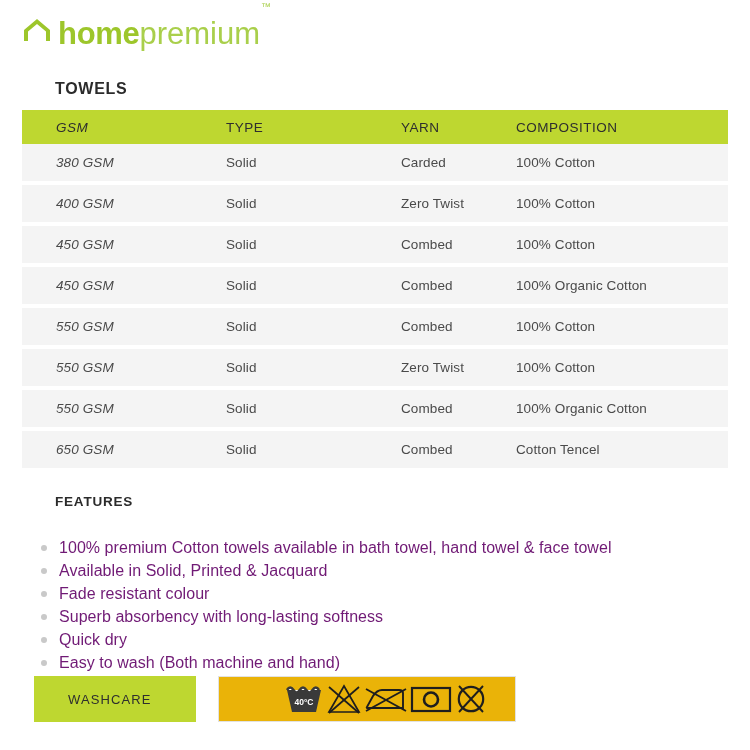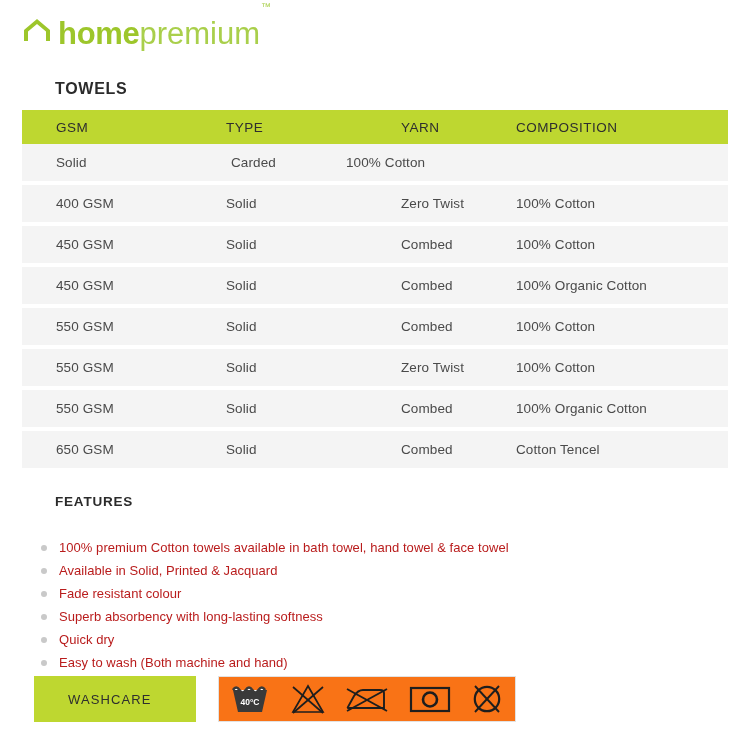--- a/index.html
+++ b/index.html
@@ -97,21 +97,21 @@
     background: #f4f4f4;
     height: 37px;
     margin-bottom: 4px;
   }
   .tbody-row .cell {
     font-size: 13.5px;
     color: #4a4a4a;
     letter-spacing: 0.1px;
   }
   .cell { box-sizing: border-box; }
-  .c-gsm  { width: 170px; }
+  .c-gsm  { width: 170px; font-style: italic; }
   .c-type { width: 175px; }
   .c-yarn { width: 115px; }
   .c-comp { flex: 1; }
 
   
   .features {
     position: absolute;
     left: 55px;
     top: 494px;
     width: 620px;
@@ -131,22 +131,22 @@
   .bullet {
     width: 6px;
     height: 6px;
     border-radius: 50%;
     background: #c9c9c9;
     margin-right: 12px;
     margin-left: -14px;
     flex: 0 0 auto;
   }
   .feature-text {
-    font-size: 13px;
-    color: #b91c1c;
+    font-size: 16px;
+    color: #701a75;
     letter-spacing: 0.05px;
   }
 
   
   .washcare-row {
     position: absolute;
     left: 34px;
     top: 676px;
     display: flex;
     align-items: stretch;
@@ -161,27 +161,27 @@
     box-sizing: border-box;
     font-size: 13px;
     font-weight: normal;
     letter-spacing: 1.1px;
     color: #2e2e2e;
   }
   .washcare-icons {
     margin-left: 22px;
     width: 298px;
     height: 46px;
-    background: #f97316;
+    background: #eab308;
     border: 1px solid #e2e2e2;
     box-sizing: border-box;
     display: flex;
     align-items: center;
-    justify-content: space-between;
-    padding: 0 10px;
+    justify-content: flex-end;
+    padding: 0 26px;
   }
   .wc-icon { display: block; }
 </style>
 </head>
 <body>
 
 <div class="page">
 
   <div class="logo">
     <svg class="logo-mark" width="30" height="24" viewBox="0 0 30 24">
@@ -196,20 +196,21 @@
 
   <div class="table">
     <div class="trow thead">
       <div class="cell c-gsm">GSM</div>
       <div class="cell c-type">TYPE</div>
       <div class="cell c-yarn">YARN</div>
       <div class="cell c-comp">COMPOSITION</div>
     </div>
 
     <div class="trow tbody-row">
+      <div class="cell c-gsm">380 GSM</div>
       <div class="cell c-type">Solid</div>
       <div class="cell c-yarn">Carded</div>
       <div class="cell c-comp">100% Cotton</div>
     </div>
     <div class="trow tbody-row">
       <div class="cell c-gsm">400 GSM</div>
       <div class="cell c-type">Solid</div>
       <div class="cell c-yarn">Zero Twist</div>
       <div class="cell c-comp">100% Cotton</div>
     </div>

